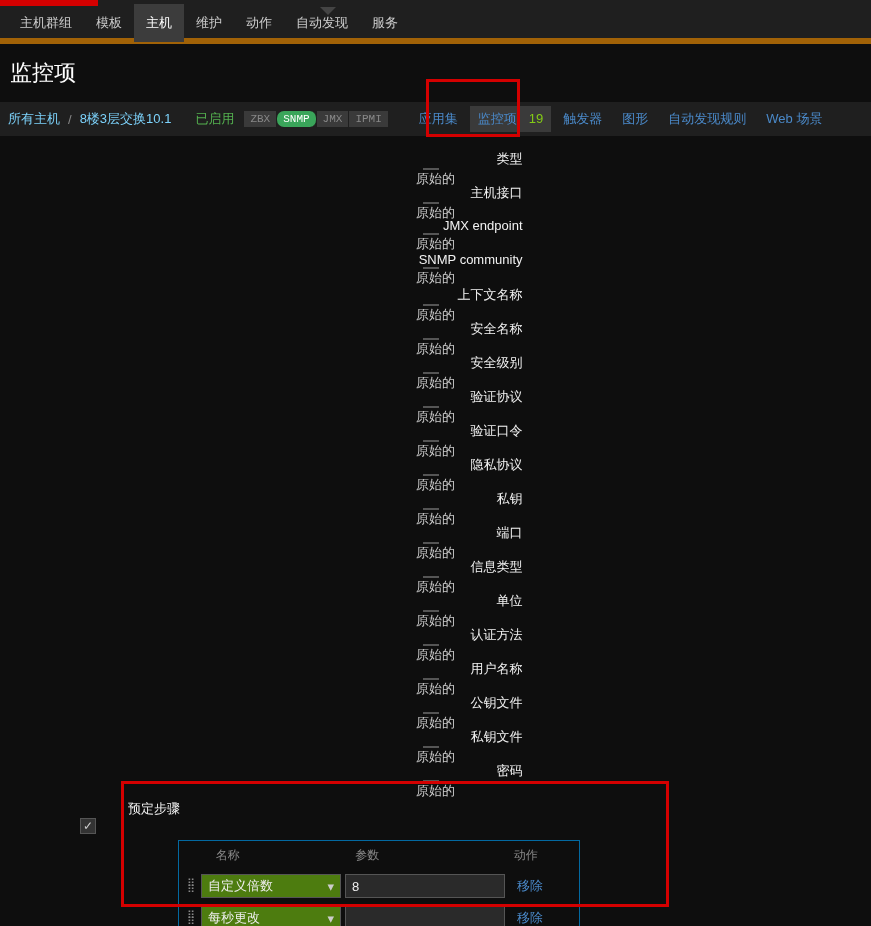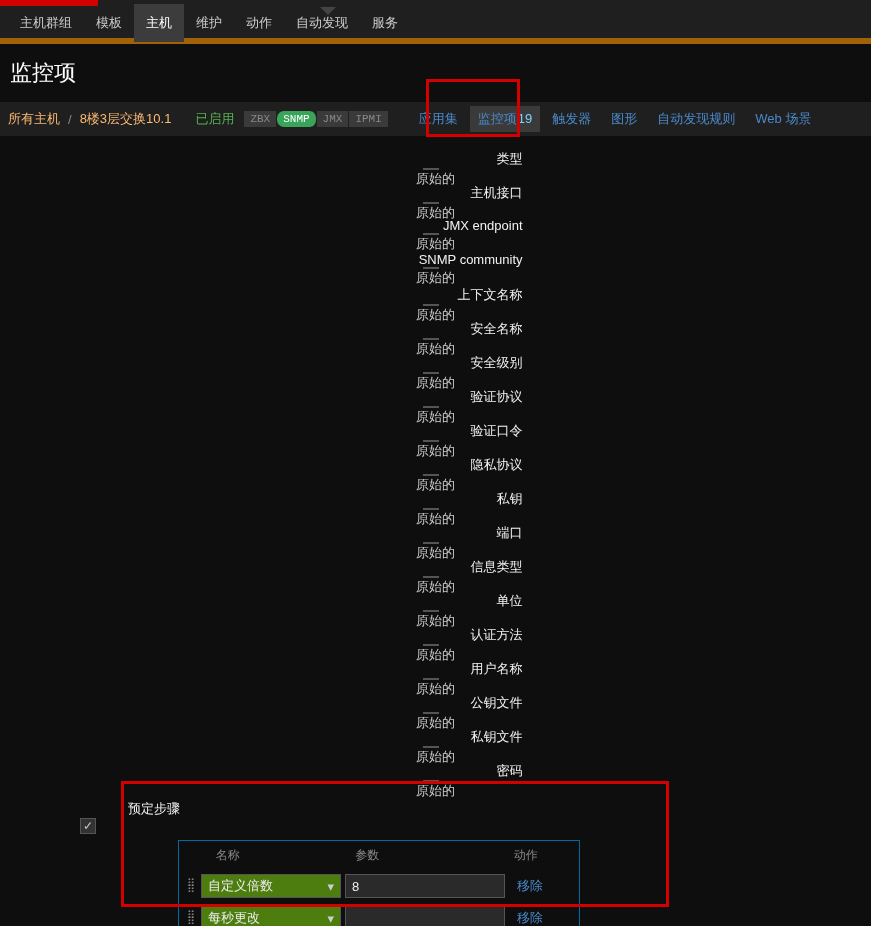--- a/index.html
+++ b/index.html
@@ -57,34 +57,34 @@
   background: #0e0e0e;
 }
 .sub-bar {
   background: #1f1f1f;
   display: flex;
   align-items: center;
   height: 34px;
   padding: 0 8px;
   gap: 4px;
 }
-.sub-bar a { color: #fdba74; text-decoration: none; }
+.sub-bar a { color: #7dd3fc; text-decoration: none; }
 .sub-bar .sep { color: #888; padding: 0 4px; }
 .status-en { color: #54b04f; padding: 0 6px; }
 .tag-group { display: flex; font-family: Liberation Mono, monospace; }
 .tag { background: #3a3a3a; color: #888; padding: 2px 6px; font-size: 11px; border-right:1px solid #1f1f1f;}
 .tag.snmp { background: #3aa55a; color: #fff; border-radius: 7px; }
 .tab-link { color: #4a89c9; padding: 4px 8px; cursor: pointer; }
 .tab-link.sel {
   background: #3a3a3a;
   color: #4a89c9;
 }
 .tab-link .count {
-  color: #7dd3fc;
-  margin-left: 1px;
+  color: #84cc16;
+  margin-left: 12px;
 }
 .highlight-red {
   border: 3px solid #d40000;
   position: absolute;
   pointer-events: none;
 }
 .highlight1 { left: 426px; top: 79px; width: 94px; height: 58px; }
 .highlight2 { left: 121px; top: 781px; width: 548px; height: 126px; }
 .content { padding-top: 14px; position: relative; }
 .form-row {

